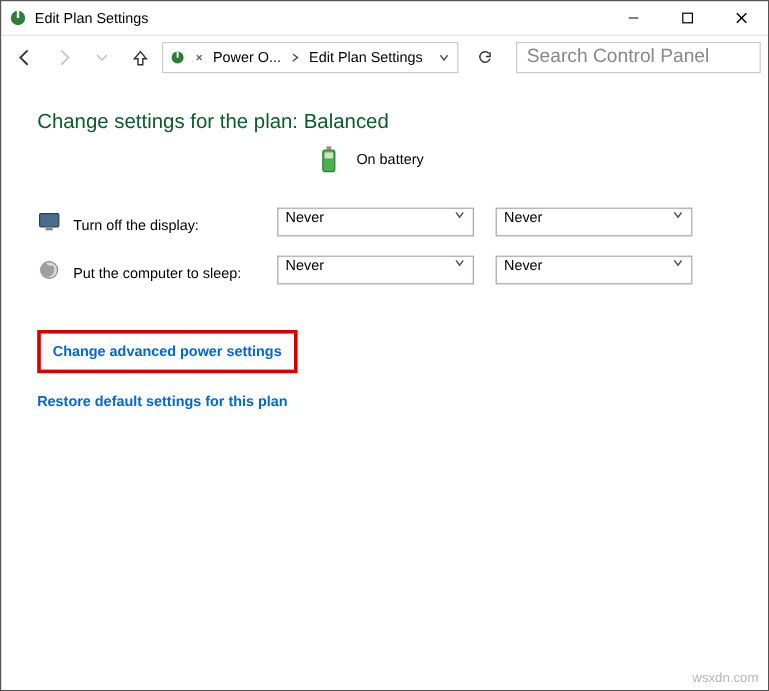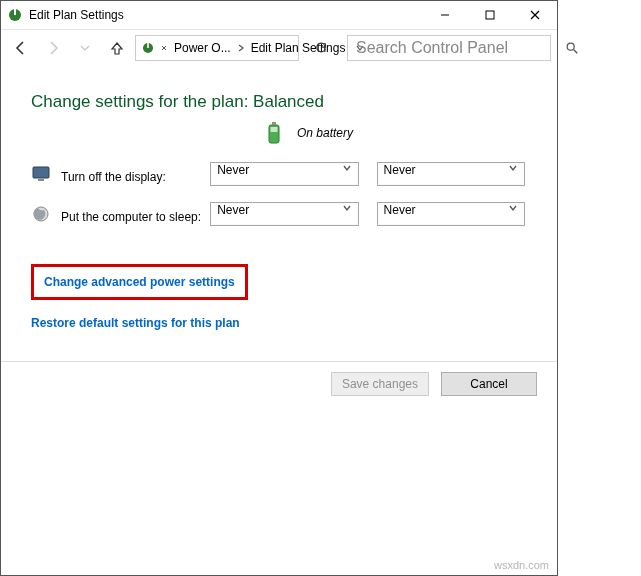--- a/index.html
+++ b/index.html
@@ -7,21 +7,21 @@
     padding: 0;
     width: 641px;
     height: 576px;
     font-family: "Segoe UI", Tahoma, sans-serif;
     font-size: 12px;
     color: #000;
     background: #fff;
     overflow: hidden;
   }
   .window {
-    width: 558px;
+    width: 641px;
     height: 576px;
     border: 1px solid #555;
     box-sizing: border-box;
     position: relative;
     background: #fff;
   }
   
   .titlebar {
     height: 28px;
     display: flex;
@@ -117,22 +117,21 @@
     font-size: 17px;
     margin: 6px 0 8px 0;
   }
   .subtitle {
     font-size: 12px;
     margin-bottom: 20px;
   }
   .colheaders {
     display:flex;
     align-items:center;
-    margin-bottom: 8px;
-    font-style: italic;
+    margin-bottom: 19px;
   }
   .colheaders .spacer2 { width:230px; }
   .colheaders .colh {
     width: 160px;
     display:flex; align-items:center; gap:10px;
     font-size:12px;
   }
   .colheaders .colh svg { width:26px; height:26px; }
   .row {
     display:flex;
@@ -381,19 +380,15 @@
 
     <div class="links">
       <div class="linkbox">
         <a>Change advanced power settings</a>
       </div>
       <br>
       <a class="plain-link">Restore default settings for this plan</a>
     </div>
   </div>
 
-  <div class="footer">
-    <button class="std" disabled="">Save changes</button>
-    <button class="std">Cancel</button>
-  </div>
 
   <div class="watermark">wsxdn.com</div>
 </div>
 
 </body></html>

